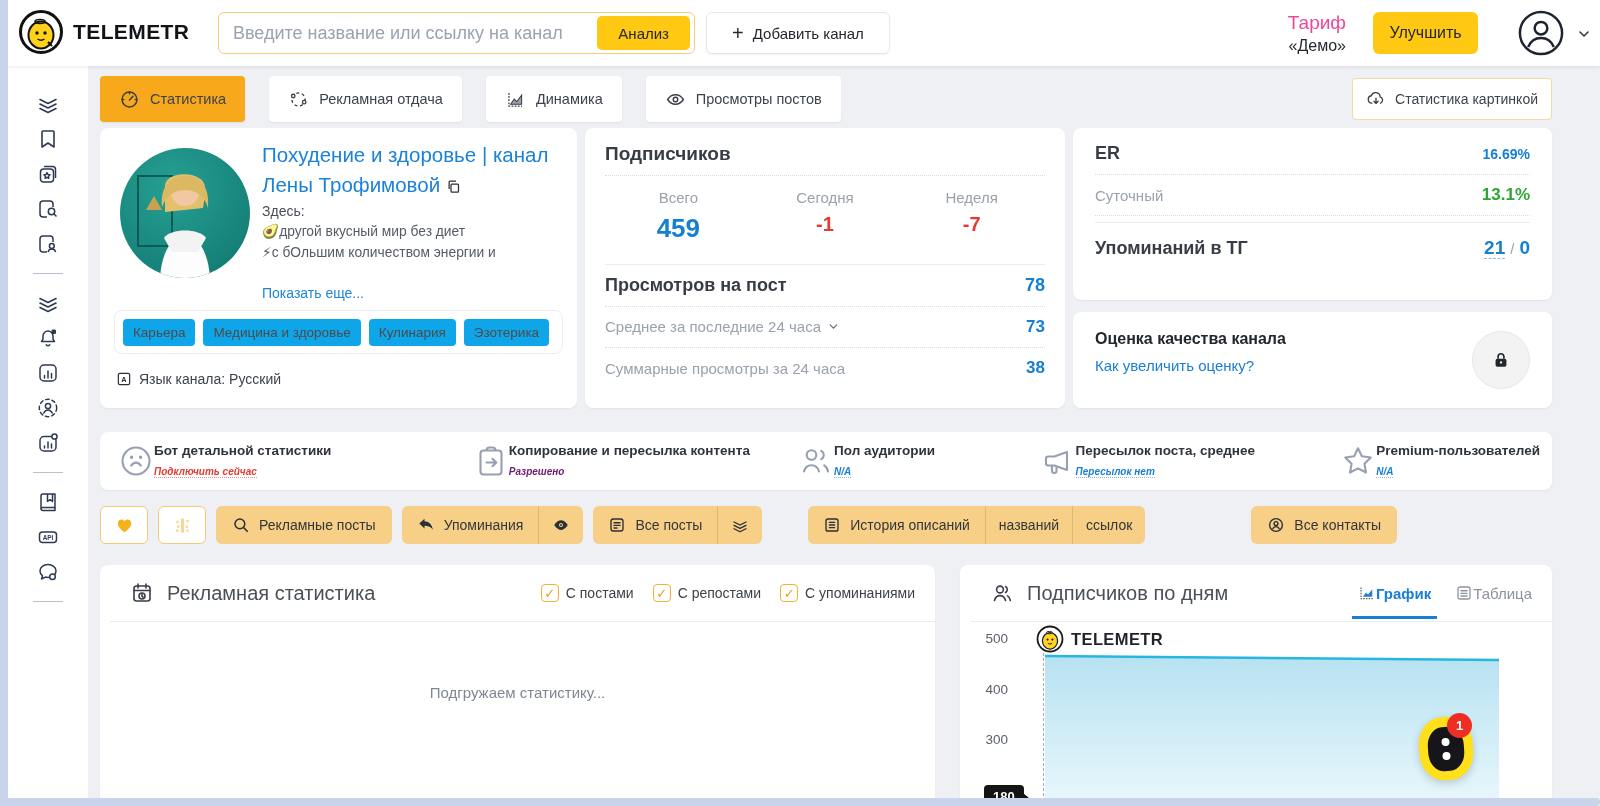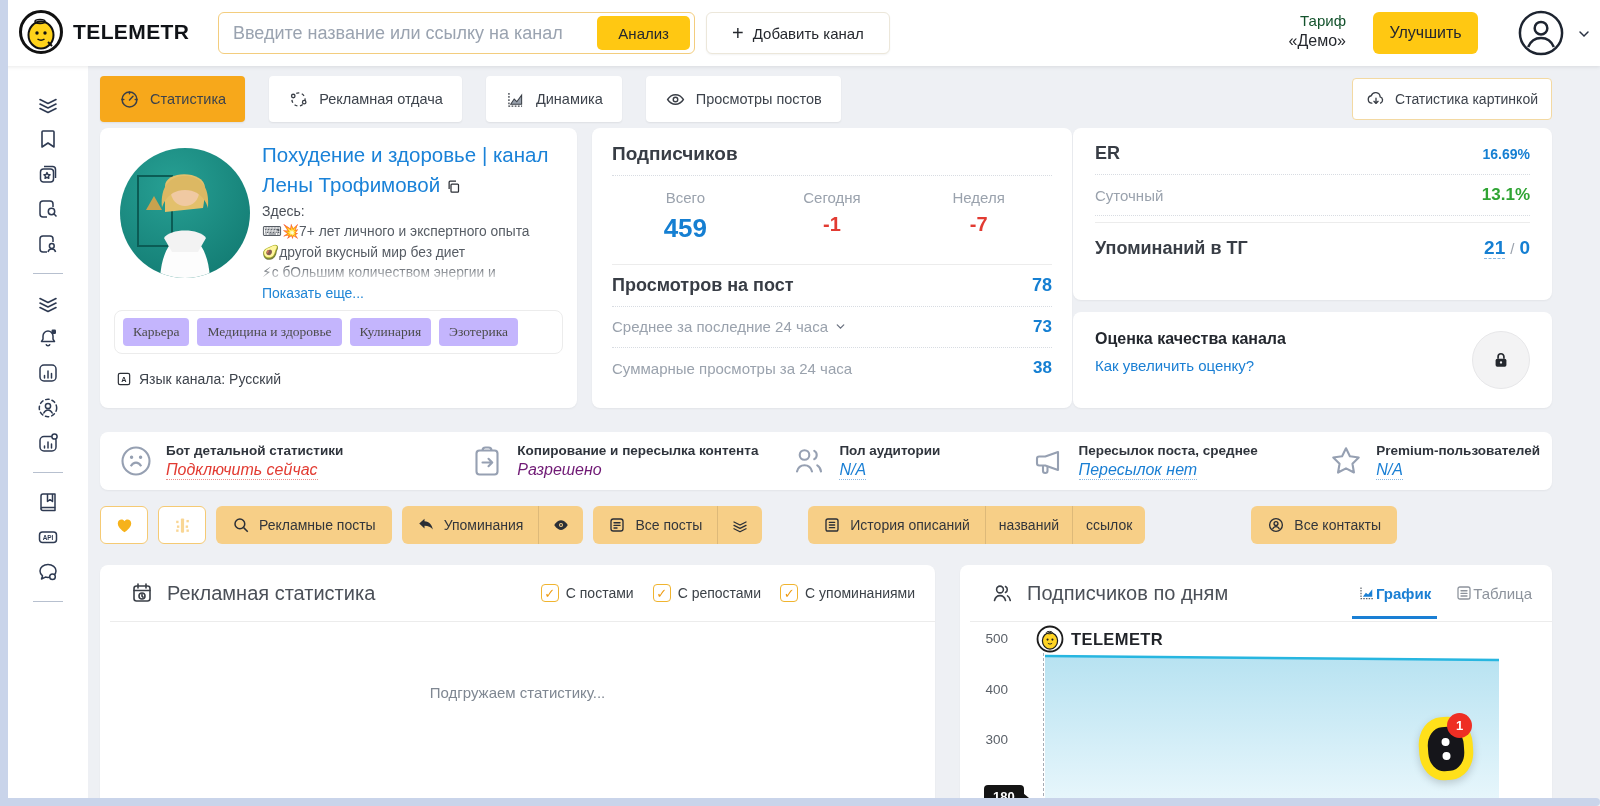--- a/index.html
+++ b/index.html
@@ -14,21 +14,21 @@
   .topbar { position:absolute; left:0; top:0; width:1600px; height:66px; background:#fff; box-shadow:0 1px 4px rgba(0,0,0,.09); z-index:10; }
   .logo { position:absolute; left:18px; top:9px; display:flex; align-items:center; gap:9px; }
   .logo-text { font-size:21px; font-weight:800; letter-spacing:.4px; color:#101317; }
   .search-group { position:absolute; left:218px; top:12px; width:477px; height:42px; border:1px solid #f3cd7e; border-radius:6px; background:#fff; display:flex; align-items:center; }
   .search-group input { flex:1; border:none; outline:none; padding:0 14px; font-size:18px; color:#3d434c; font-family:inherit; background:transparent; }
   .search-group input::placeholder { color:#9aa3b0; }
   .btn-analyze { margin:4px; height:34px; padding:0 21px; background:#ffc812; border:none; border-radius:5px; font-size:15px; color:#25282e; font-family:inherit; cursor:pointer; }
   .btn-add-channel { position:absolute; left:706px; top:12px; height:42px; width:184px; background:#fff; border:1px solid #ece7da; border-radius:6px; box-shadow:0 1px 2px rgba(0,0,0,.05); display:flex; align-items:center; justify-content:center; gap:9px; font-size:15px; color:#25282e; cursor:pointer; }
   .plus-glyph { font-size:20px; font-weight:400; color:#25282e; line-height:1; }
   .tariff { position:absolute; left:1240px; top:12px; width:106px; text-align:right; }
-  .tariff-label { font-size:15px; color:#14532d; }
+  .tariff-label { font-size:19px; color:#ec4899; }
   .tariff-value { font-size:16px; color:#25282e; margin-top:3px; }
   .btn-upgrade { position:absolute; left:1373px; top:12px; width:105px; height:42px; background:#ffc812; border:none; border-radius:6px; font-size:16px; color:#25282e; font-family:inherit; cursor:pointer; }
   .avatar { position:absolute; left:1518px; top:10px; width:46px; height:46px; cursor:pointer; }
   .chev-down { position:absolute; left:1576px; top:26px; cursor:pointer; color:#2a3242; }
 
   
   .sidebar { position:absolute; left:8px; top:66px; width:80px; height:732px; background:#fff; z-index:5; display:flex; flex-direction:column; align-items:center; padding-top:26px; }
   .side-icon { width:24px; height:24px; color:#2e3a52; margin-bottom:11px; cursor:pointer; }
   .side-div { width:30px; height:1px; background:#b7c0cf; margin:6px 0 17px 0; }
 
@@ -43,24 +43,24 @@
   .card { position:absolute; background:#fff; border-radius:8px; box-shadow:0 1px 2px rgba(0,0,0,.05); }
   #card-channel { left:100px; top:128px; width:477px; height:280px; }
   .ch-photo { position:absolute; left:20px; top:20px; width:130px; height:130px; border-radius:50%; overflow:hidden; background:radial-gradient(circle at 40% 30%, #27a094, #0f756d); }
   .ch-title { position:absolute; left:162px; top:12px; width:306px; font-size:20.5px; line-height:1.45; color:#1a82d8; font-weight:500; cursor:pointer; }
   .copy-ic { display:inline-block; vertical-align:-2px; margin-left:6px; color:#2b2f36; cursor:pointer; }
   .ch-here { position:absolute; left:162px; top:75px; font-size:14px; color:#4a4f57; }
   .ch-desc { position:absolute; left:162px; top:94px; width:312px; font-size:13.8px; color:#565c64; line-height:1.5; }
   .ch-desc-fade { position:absolute; left:162px; top:138px; width:312px; height:20px; background:linear-gradient(rgba(255,255,255,0), #fff 85%); }
   .ch-more { position:absolute; left:162px; top:157px; font-size:14px; color:#2086d6; cursor:pointer; }
   .ch-tags { position:absolute; left:14px; top:182px; width:449px; height:44px; border:1px solid #ececec; border-radius:8px; display:flex; align-items:center; gap:8px; padding:0 8px; }
-  .tag { background:#c4b5fd; border-radius:4px; padding:6px 10px; font-size:13.5px; color:#4c4c4c; white-space:nowrap; cursor:pointer;font-family:Liberation Serif, serif; }
+  .tag { background:#0ea5e9; border-radius:4px; padding:6px 10px; font-size:13.5px; color:#4c4c4c; white-space:nowrap; cursor:pointer; }
   .ch-lang { position:absolute; left:16px; top:243px; display:flex; align-items:center; gap:7px; font-size:14px; color:#3d434c; }
 
-  #card-subs { left:585px; top:128px; width:480px; height:280px; padding:0 20px;margin-left:7px; }
+  #card-subs { left:585px; top:128px; width:480px; height:280px; padding:0 20px; }
   .subs-title { padding-top:15px; padding-bottom:10px; font-size:19px; font-weight:600; color:#383d45; border-bottom:1px dotted #d8dce2; }
   .subs-cols { display:flex; padding-top:13px; }
   .scol { flex:1; text-align:center; }
   .scol-label { font-size:15px; color:#9aa2ad; margin-bottom:7px; }
   .scol-value { font-size:20px; font-weight:700; }
   .scol-value.big { font-size:26px; color:#157fd2; }
   .v-red { color:#e23b32; } .v-green { color:#2fa433; }
   .subs-solid { margin-top:20px; border-bottom:1px solid #ececec; }
   .srow { display:flex; justify-content:space-between; align-items:center; padding:10px 0; border-bottom:1px dotted #d8dce2; font-size:15px; color:#9aa2ad; }
   .srow:last-child { border-bottom:none; }
@@ -76,24 +76,24 @@
   .mention-sep { color:#9aa2ad; font-size:15px; margin:0 5px; }
   .mention-right { font-weight:700; color:#157fd2; font-size:19px; }
 
   #card-quality { left:1073px; top:312px; width:479px; height:96px; }
   .q-title { position:absolute; left:22px; top:18px; font-size:16px; font-weight:700; color:#23272e; }
   .q-link { position:absolute; left:22px; top:45px; font-size:15px; color:#1a7fd4; cursor:pointer; }
   .q-lock { position:absolute; right:22px; top:19px; width:58px; height:58px; border-radius:50%; background:#f3f3f4; border:1px solid #e7e7e9; display:flex; align-items:center; justify-content:center; color:#24282e; cursor:pointer; }
 
   
   #info-bar { left:100px; top:432px; width:1452px; height:58px; display:flex; align-items:center; padding:0 12px; }
-  .info-item { display:flex; align-items:center; gap:12px; padding-left:6px; }
+  .info-item { display:flex; align-items:center; padding-left:6px; }
   .info-icon { width:36px; height:36px; color:#96a0b2; flex:none; }
   .info-label { font-size:13.5px; font-weight:700; color:#2f343c; margin-bottom:3px; white-space:nowrap; }
-  .info-value { font-size:16px; font-style:italic; font-weight:400; display:inline-block; cursor:pointer; }
+  .info-value { font-size:10px; font-style:italic; font-weight:700; display:inline-block; cursor:pointer; }
   .iv-red { color:#e23b32; border-bottom:1px dotted #ef8d88; }
   .iv-green { color:#701a75; border-bottom:none; cursor:default; }
   .iv-blue { color:#1a7fd4; border-bottom:1px dotted #8cb9e2; }
   .w1{width:360px;} .w2{width:330px;} .w3{width:245px;} .w4{width:305px;} .w5{flex:1;}
 
   
   .actions { position:absolute; left:100px; top:506px; height:38px; display:flex; align-items:center; gap:10px; z-index:2; }
   .icon-btn { width:48px; height:38px; background:#fff; border:1px solid #f5ca74; border-radius:6px; display:flex; align-items:center; justify-content:center; cursor:pointer; }
   .act-btn, .act-group { height:38px; background:#f7cf87; border-radius:6px; display:flex; align-items:center; font-size:14px; font-weight:500; color:#33363b; cursor:pointer; }
   .act-btn { gap:9px; padding:0 16px; white-space:nowrap; }
@@ -300,21 +300,20 @@
         <path d="M44 90c6-10 36-10 42 0l-8 14H52z" fill="#f3f3f3"></path>
         <path d="M42 60c-2-22 8-32 23-32s25 10 23 32c0 0-4-18-23-18s-23 18-23 18z" fill="#dcb863"></path>
       </svg>
     </div>
     <div class="ch-title"><span>Похудение и здоровье | канал Лены Трофимовой</span><span class="copy-ic"><svg width="15" height="15" viewBox="0 0 24 24" fill="none" stroke="currentColor" stroke-width="2">
             <rect x="8" y="8" width="12" height="13" rx="1.5"></rect>
             <path d="M5 16V5a1.5 1.5 0 0 1 1.5-1.5H16"></path>
           </svg></span></div>
     <div class="ch-here">Здесь:</div>
     <div class="ch-desc">
-      <div>⌨💥7+ лет личного и экспертного опыта</div>
       <div>🥑другой вкусный мир без диет</div>
       <div>⚡с бОльшим количеством энергии и</div>
     </div>
     <div class="ch-desc-fade"></div>
     <div class="ch-more">Показать еще...</div>
     <div class="ch-tags">
       <span class="tag">Карьера</span>
       <span class="tag">Медицина и здоровье</span>
       <span class="tag">Кулинария</span>
       <span class="tag">Эзотерика</span>

